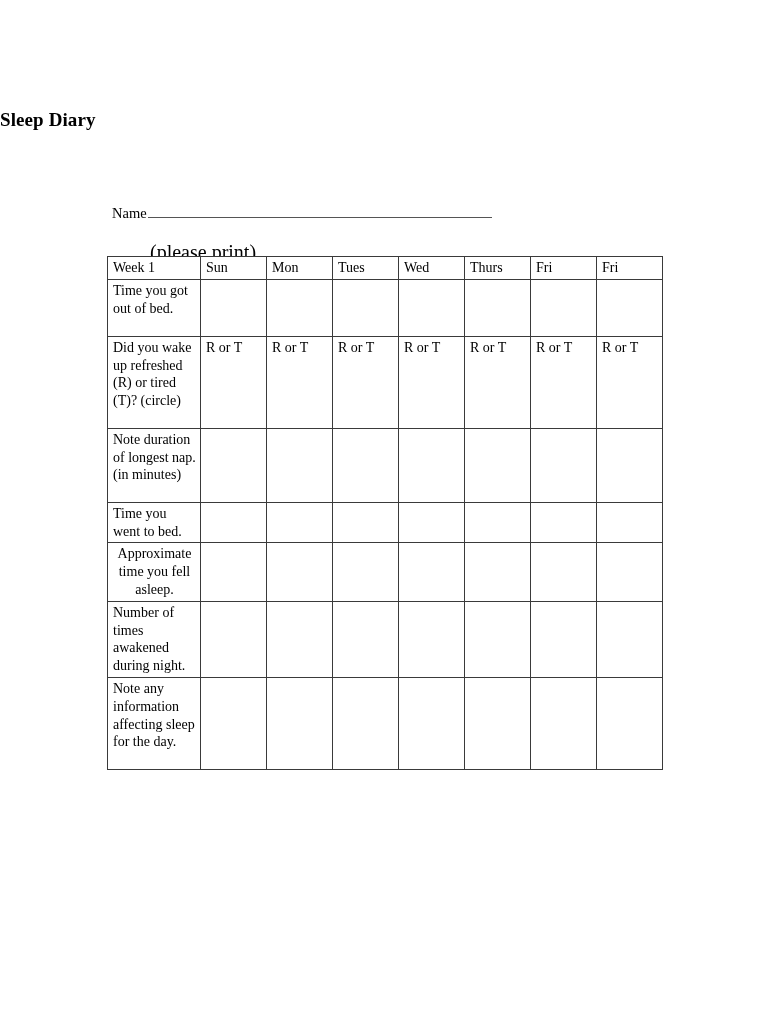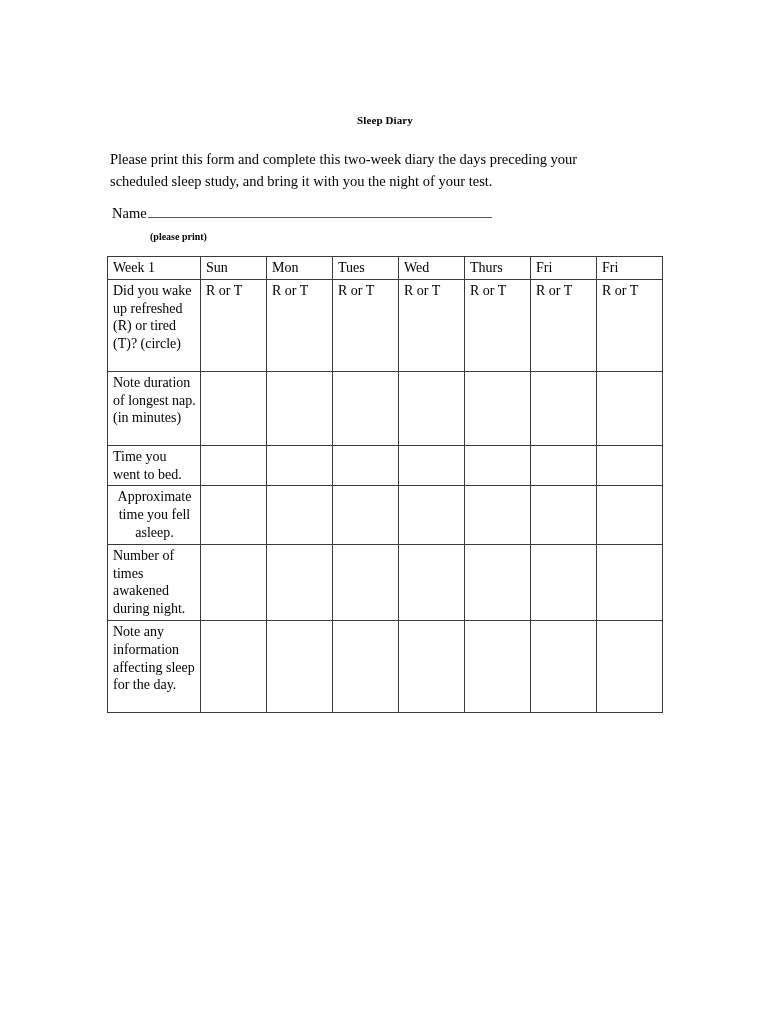--- a/index.html
+++ b/index.html
@@ -25,22 +25,21 @@
     background: #ffffff;
     overflow: hidden;
   }
 
   
   .doc-title {
     position: absolute;
     top: 110px;
     left: 0;
     width: 770px;
-    text-align: center;
-    font-size: 11px;
+    font-size: 19px;
     font-weight: bold;
     letter-spacing: 0.1px;
     line-height: 20px;
   }
 
   
   .intro {
     position: absolute;
     top: 148px;
     left: 110px;
@@ -66,25 +65,24 @@
     width: 380px;
   }
   .name-label { white-space: nowrap; }
   .name-rule {
     flex: 1 1 auto;
     border-bottom: 1.2px solid #555555;
     height: 13px;
     margin-left: 1px;
   }
   .please-print {
-    margin-top: 2px;
+    margin-top: 18px;
     margin-left: 38px;
-    font-size: 10px;
+    font-size: 20px;
     white-space: nowrap;
-    font-weight: bold;
   }
 
   
   .diary-table {
     position: absolute;
     top: 256px;
     left: 107px;
     width: 556px;
     border-collapse: collapse;
     table-layout: fixed;
@@ -113,24 +111,20 @@
   .r-h8  td { height: 69px; }
   .r-h9  td { height: 87px; }
 </style>
 </head>
 <body>
 
 <div class="page">
 
   <div class="doc-title">Sleep Diary</div>
 
-  <div class="intro">
-    <span>Please print this form and complete this two-week diary the days preceding your</span>
-    <span>scheduled sleep study, and bring it with you the night of your test.</span>
-  </div>
 
   <div class="name-block">
     <div class="name-row">
       <span class="name-label">Name</span>
       <span class="name-rule"></span>
     </div>
     <div class="please-print">(please print)</div>
   </div>
 
   <table class="diary-table">
@@ -150,20 +144,30 @@
         <th>Sun</th>
         <th>Mon</th>
         <th>Tues</th>
         <th>Wed</th>
         <th>Thurs</th>
         <th>Fri</th>
         <th>Fri</th>
       </tr>
     </thead>
     <tbody>
+      <tr class="r-h2">
+        <td>Time you got out of bed.</td>
+        <td></td>
+        <td></td>
+        <td></td>
+        <td></td>
+        <td></td>
+        <td></td>
+        <td></td>
+      </tr>
       <tr class="r-h3">
         <td>Did you wake up refreshed (R) or tired (T)? (circle)</td>
         <td>R or T</td>
         <td>R or T</td>
         <td>R or T</td>
         <td>R or T</td>
         <td>R or T</td>
         <td>R or T</td>
         <td>R or T</td>
       </tr>

